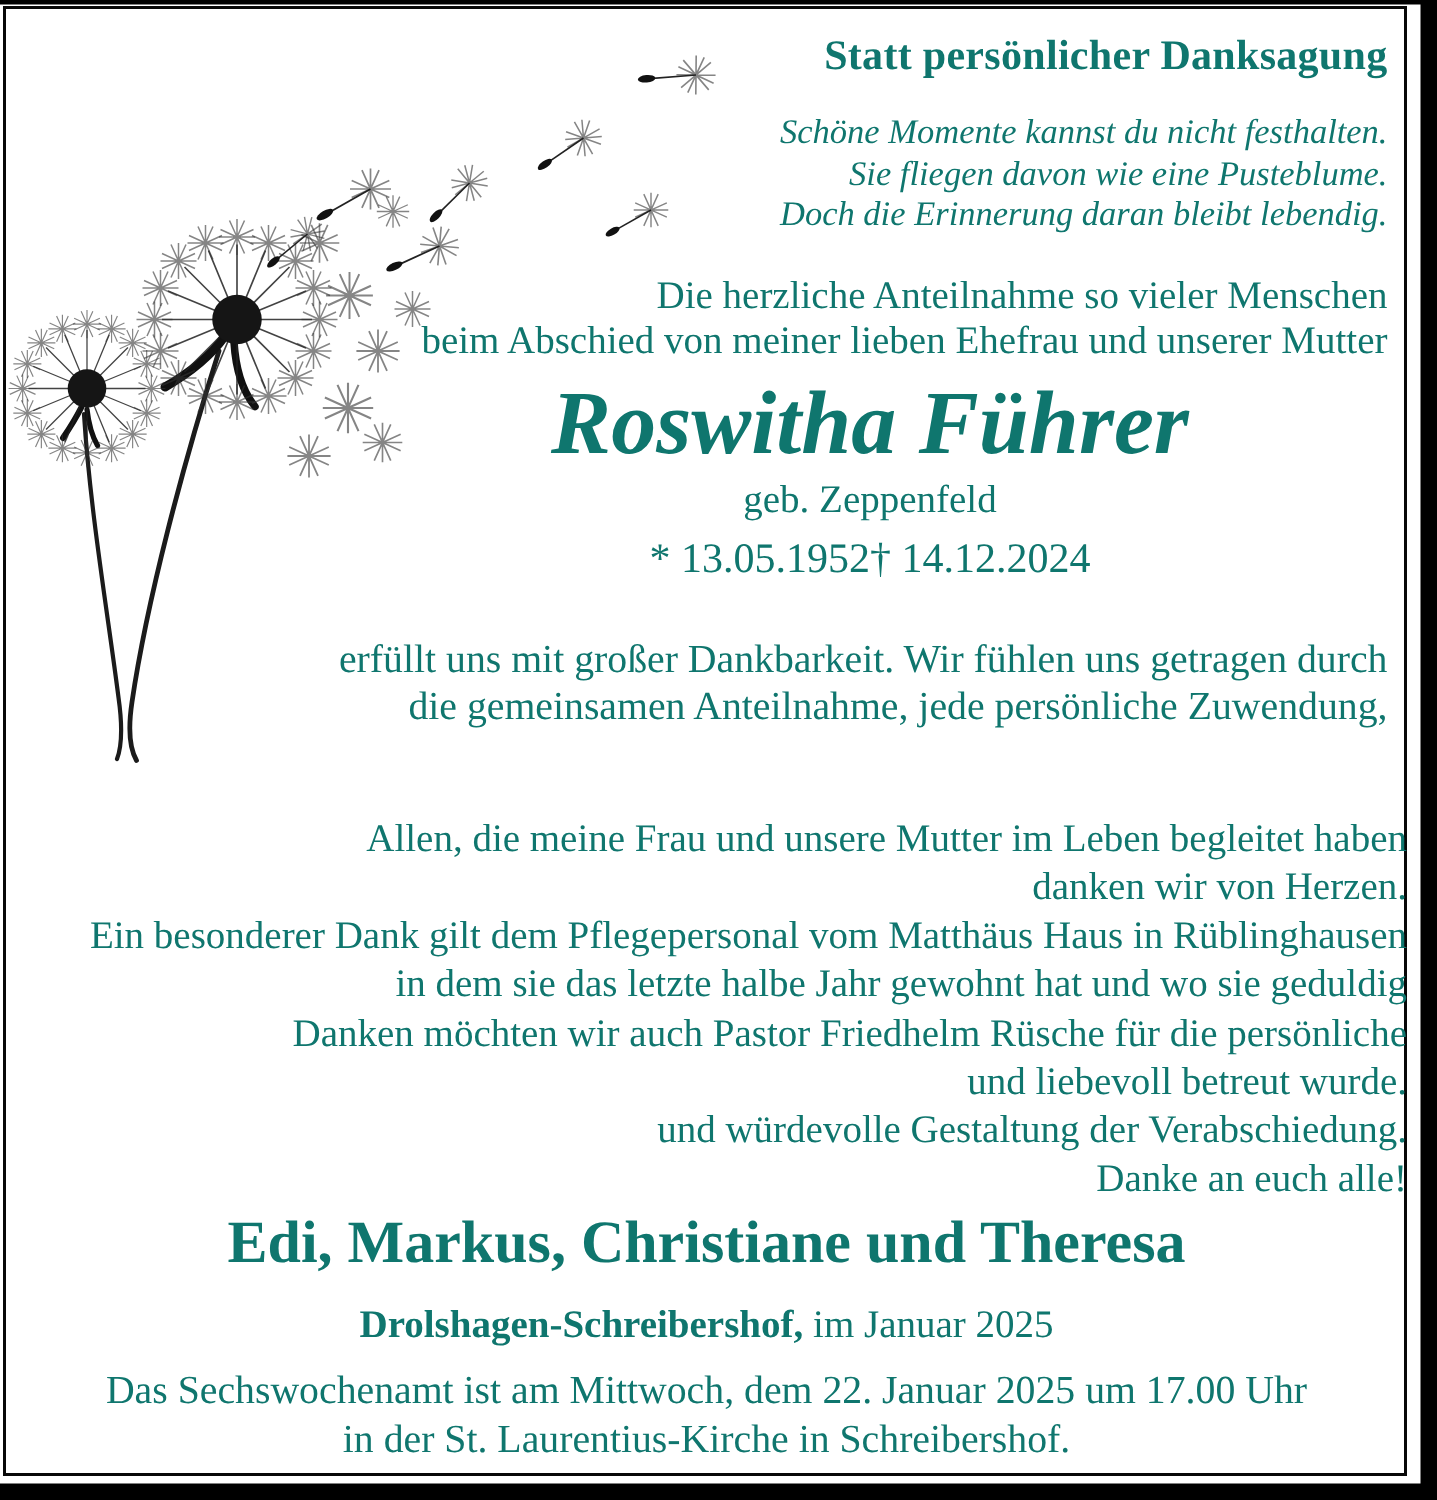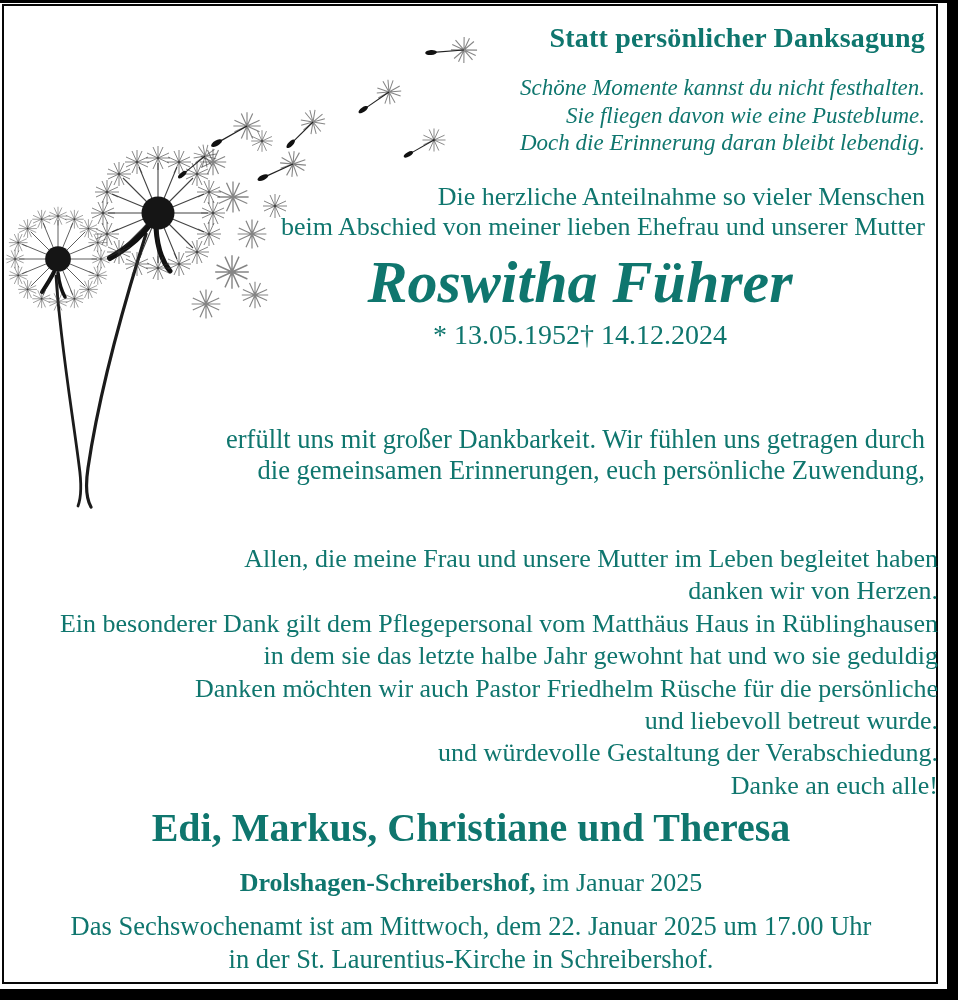--- a/index.html
+++ b/index.html
@@ -142,29 +142,30 @@
     <div>Doch die Erinnerung daran bleibt lebendig.</div>
   </div>
 
   <div class="block intro right-align">
     <div>Die herzliche Anteilnahme so vieler Menschen</div>
     <div>beim Abschied von meiner lieben Ehefrau und unserer Mutter</div>
   </div>
 
   <div class="block name-block center">
     <div class="deceased-name">Roswitha Führer</div>
+    <div class="maiden">geb. Zeppenfeld</div>
     <div class="dates">
       <span>* 13.05.1952</span>
       <span>† 14.12.2024</span>
     </div>
   </div>
 
   <div class="block gratitude right-align">
     <div>erfüllt uns mit großer Dankbarkeit. Wir fühlen uns getragen durch</div>
-    <div>die gemeinsamen Erinnerungen, euch persönliche Zuwendung,</div>
+    <div>die gemeinsamen Anteilnahme, jede persönliche Zuwendung,</div>
   </div>
 
   <div class="block thanks center">
     <div>Allen, die meine Frau und unsere Mutter im Leben begleitet haben</div>
     <div>danken wir von Herzen.</div>
     <div>Ein besonderer Dank gilt dem Pflegepersonal vom Matthäus Haus in Rüblinghausen</div>
     <div>in dem sie das letzte halbe Jahr gewohnt hat und wo sie geduldig</div>
     <div>Danken möchten wir auch Pastor Friedhelm Rüsche für die persönliche</div>
     <div>und liebevoll betreut wurde.</div>
     <div>und würdevolle Gestaltung der Verabschiedung.</div>

